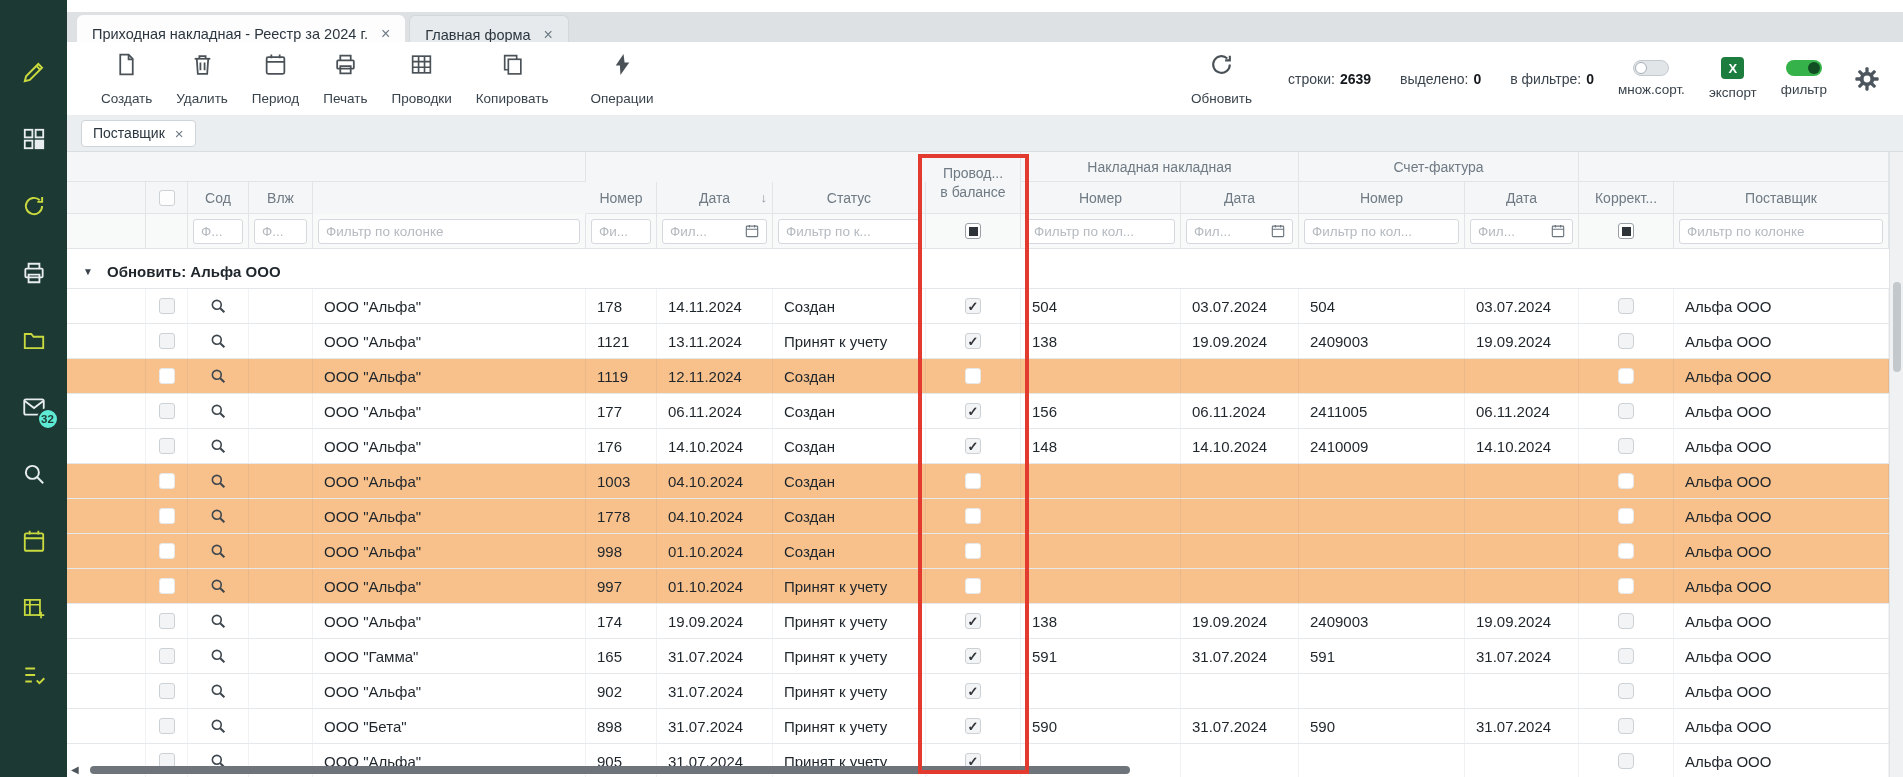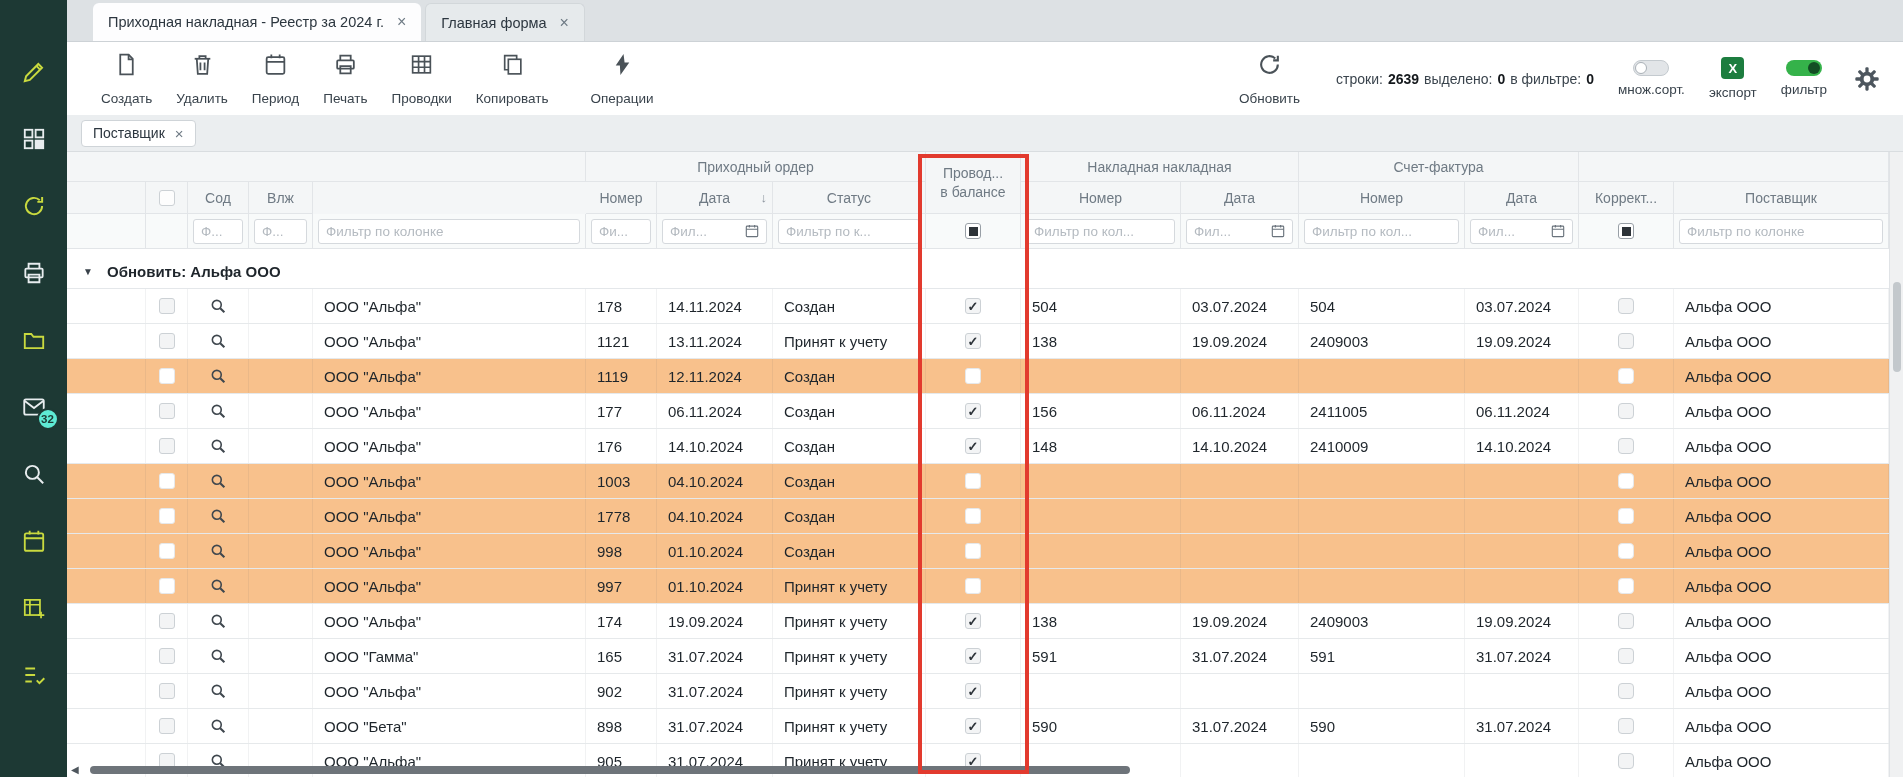--- a/index.html
+++ b/index.html
@@ -9,40 +9,40 @@
   
   .sidebar{position:absolute;left:0;top:0;width:67px;height:777px;background:#1d3934;
            display:flex;flex-direction:column;align-items:center;padding-top:58px;gap:39px;z-index:10}
   .sideicon{width:28px;height:28px;position:relative;display:flex;align-items:center;justify-content:center;cursor:pointer}
   .sideicon svg{width:26px;height:26px;display:block}
   .badge{position:absolute;right:-11px;bottom:-9px;width:22px;height:22px;border-radius:50%;
          background:#5eead4;color:#1d3934;font-size:11.5px;font-weight:700;
          display:flex;align-items:center;justify-content:center;border:2px solid #1d3934}
 
   
-  .tabbar{position:absolute;left:67px;top:0;width:1836px;height:42px;background:#dde1e4;
-          display:flex;align-items:flex-end;padding-left:26px;border-bottom:1px solid #cdd2d6}
+  .tabbar{position:absolute;left:67px;top:12px;width:1836px;height:42px;background:#dde1e4;
+          display:flex;align-items:flex-end;padding-left:10px;border-bottom:1px solid #cdd2d6}
   .tab{height:38px;display:flex;align-items:center;padding:0 15px;font-size:14.5px;color:#2c363f;
        border-radius:6px 6px 0 0;margin-right:4px;cursor:pointer;white-space:nowrap}
   .tab.active{background:#fdfdfe}
   .tab.inactive{background:#e6eaec;border:1px solid #d2d7da;border-bottom:none}
   .tab-close{margin-left:13px;color:#6e7a84;font-size:16px;line-height:1;cursor:pointer}
 
   
   .toolbar{position:absolute;left:67px;top:42px;width:1836px;height:73px;background:#fff;
            display:flex;align-items:center;padding:0 16px 0 22px}
   .tbtn{display:flex;flex-direction:column;align-items:center;gap:14px;background:none;border:none;
         padding:4px 12px;cursor:pointer;font-family:inherit}
   .tbtn svg{width:25px;height:25px;display:block}
   .tlabel{font-size:13.5px;color:#39434c;white-space:nowrap}
   .gap-left{margin-left:18px}
   .tright{margin-left:auto;display:flex;align-items:center;gap:24px;padding-right:4px}
   .stats{display:flex;align-items:baseline;font-size:14px;color:#3a444d;gap:5px;white-space:nowrap}
   .s-val{font-weight:700;color:#14181c}
-  .s-gap{margin-left:0}
+  .s-gap{margin-left:24px}
   .tcol{display:flex;flex-direction:column;align-items:center;gap:6px;cursor:pointer}
   .switch{width:36px;height:16px;border-radius:9px;position:relative}
   .switch.off{background:#e2e5e8;border:1px solid #c4cacf}
   .switch.off .knob{position:absolute;left:1px;top:1px;width:12px;height:12px;border-radius:50%;
                     background:#fff;border:1px solid #a9b0b6}
   .switch.on{background:#35b24a}
   .switch.on .knob{position:absolute;right:2px;top:2px;width:12px;height:12px;border-radius:50%;background:#134d24}
   .xlicon{width:23px;height:22px;background:#1d7d3f;border-radius:4px;color:#fff;font-weight:700;
           font-size:13px;display:flex;align-items:center;justify-content:center}
   .gearbtn{background:none;border:none;cursor:pointer;padding:2px}
@@ -301,23 +301,20 @@
 <div class="chiprow">
   <div class="chip">
     <span>Поставщик</span>
     <span class="chip-close">×</span>
   </div>
 </div>
 
 <div class="grid thead">
 
   <div class="hc" style="grid-column:1/6;grid-row:1"></div>
-  <div class="hc" style="grid-column:6/9;grid-row:1">
-      <span>Приходный ордер</span>
-    </div>
   <div class="hc posted-h" style="grid-column:9;grid-row:1/3">
     <span>Провод...</span>
     <span>в балансе</span>
   </div>
   <div class="hc" style="grid-column:10/12;grid-row:1">
       <span>Накладная накладная</span>
     </div>
   <div class="hc" style="grid-column:12/14;grid-row:1">
       <span>Счет-фактура</span>
     </div>

